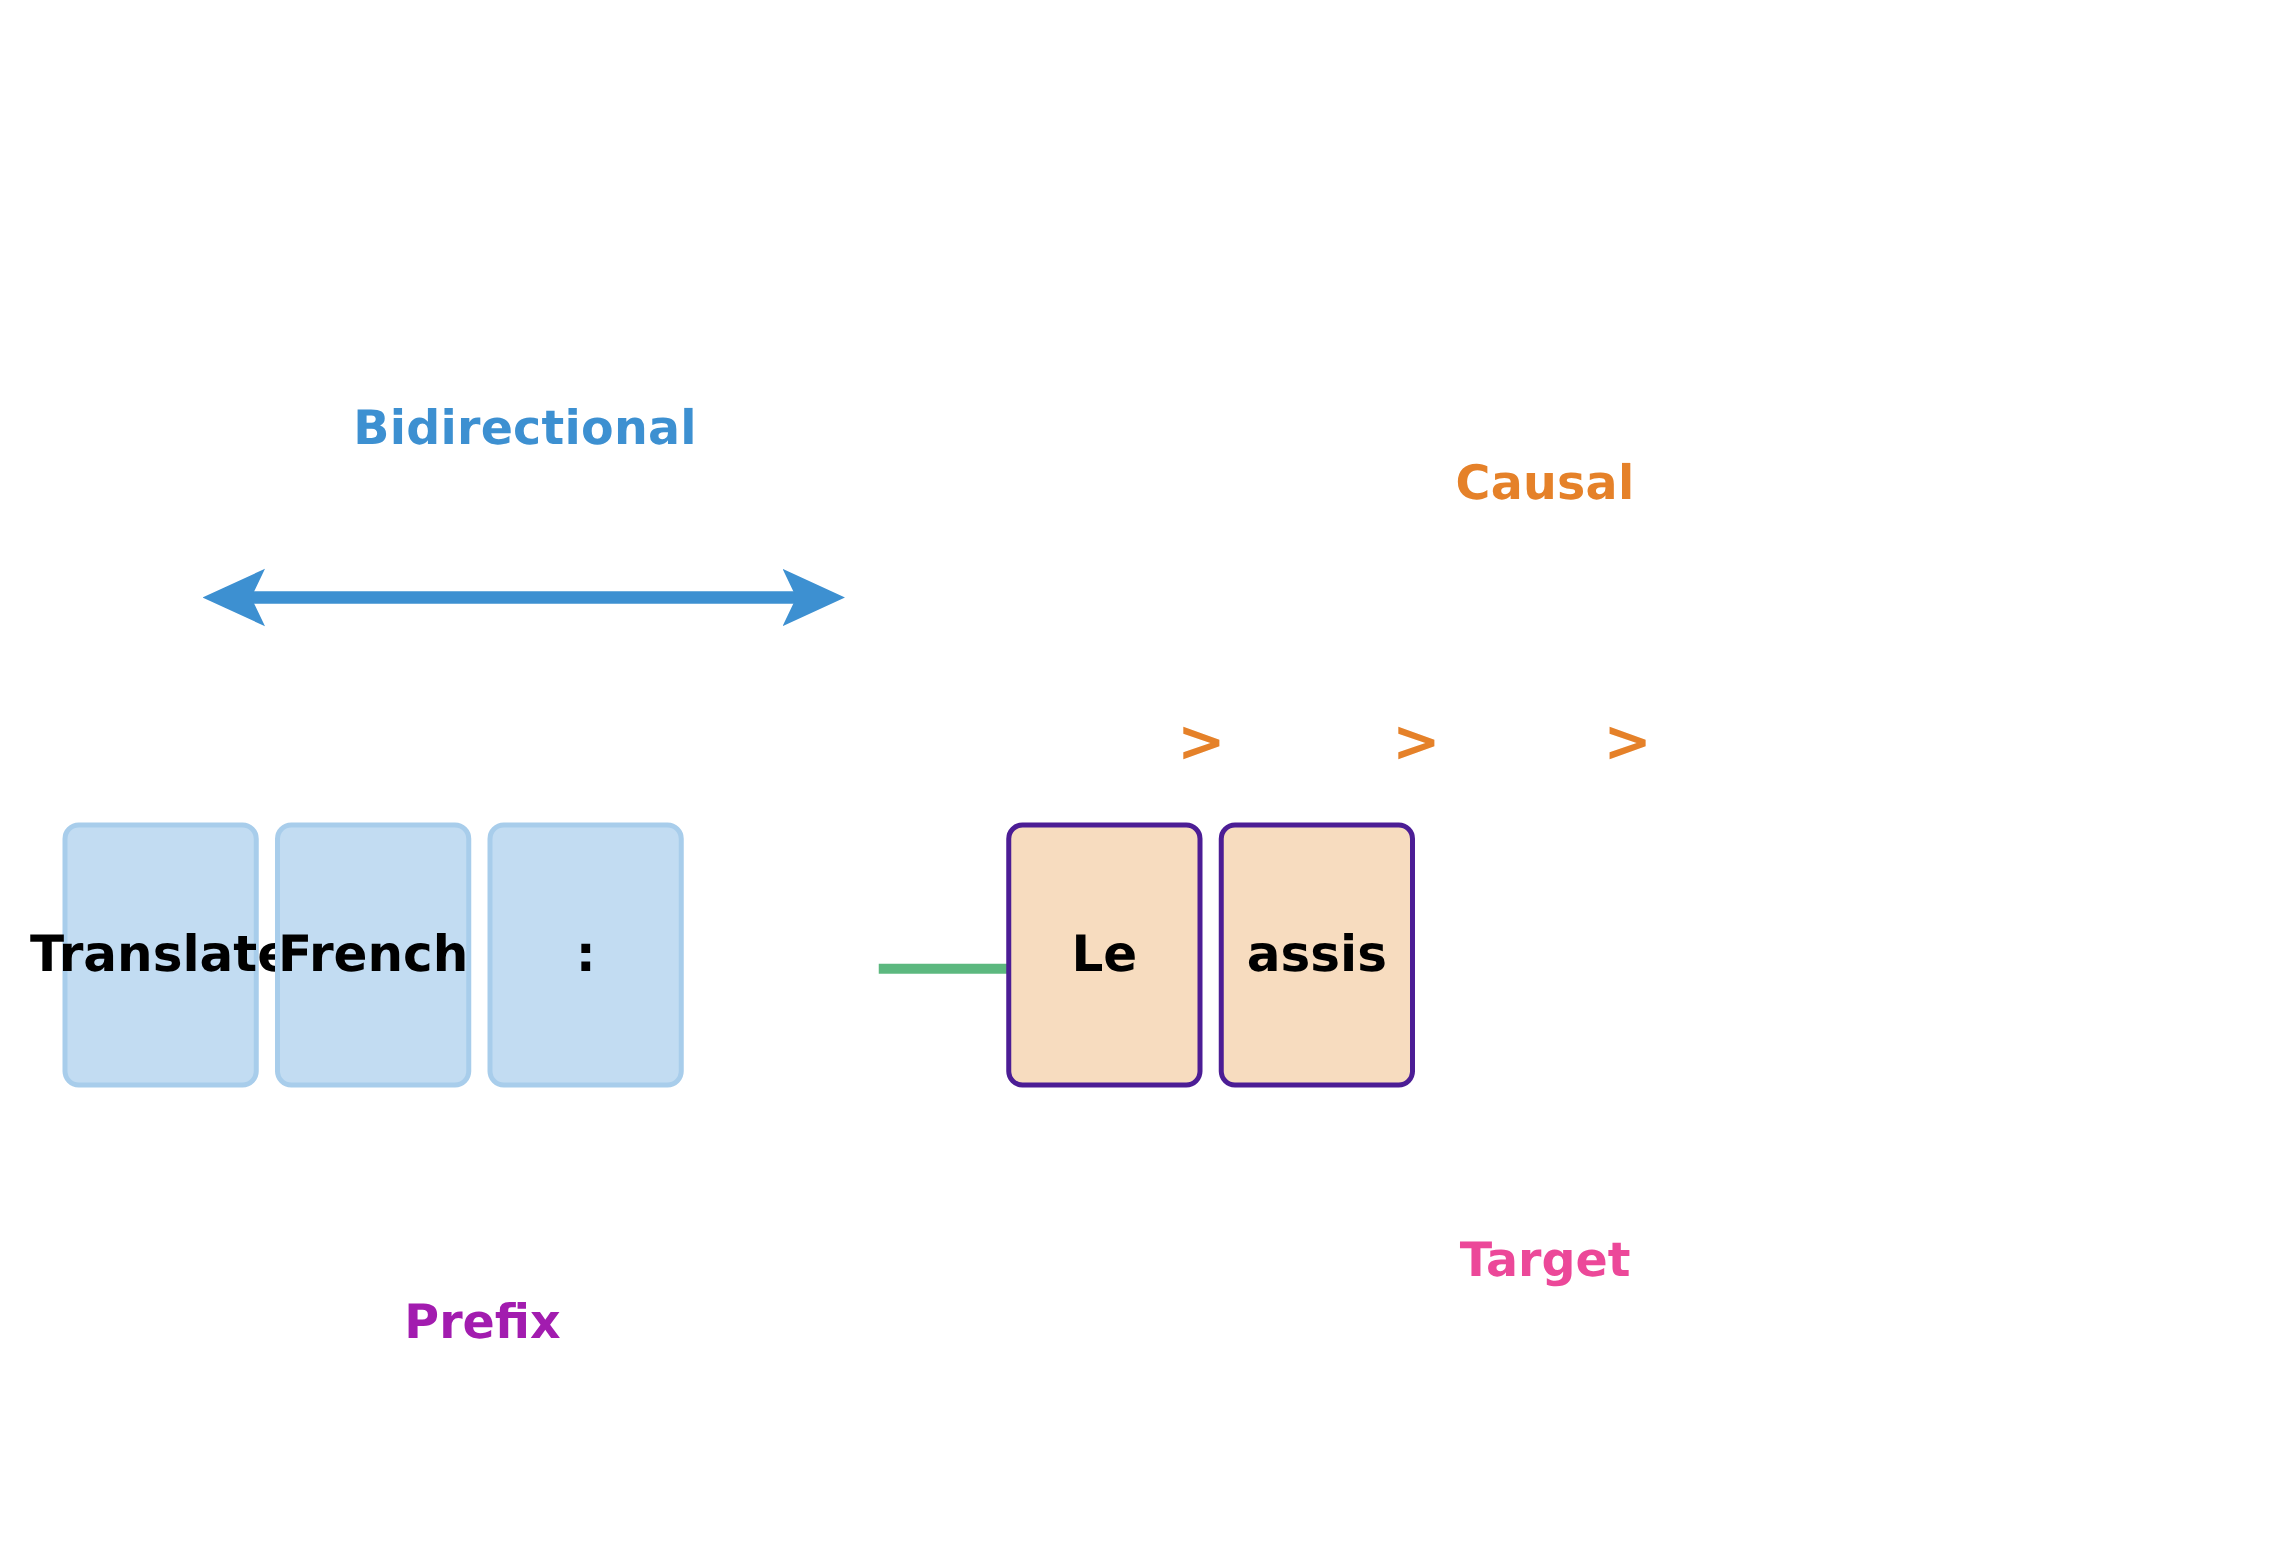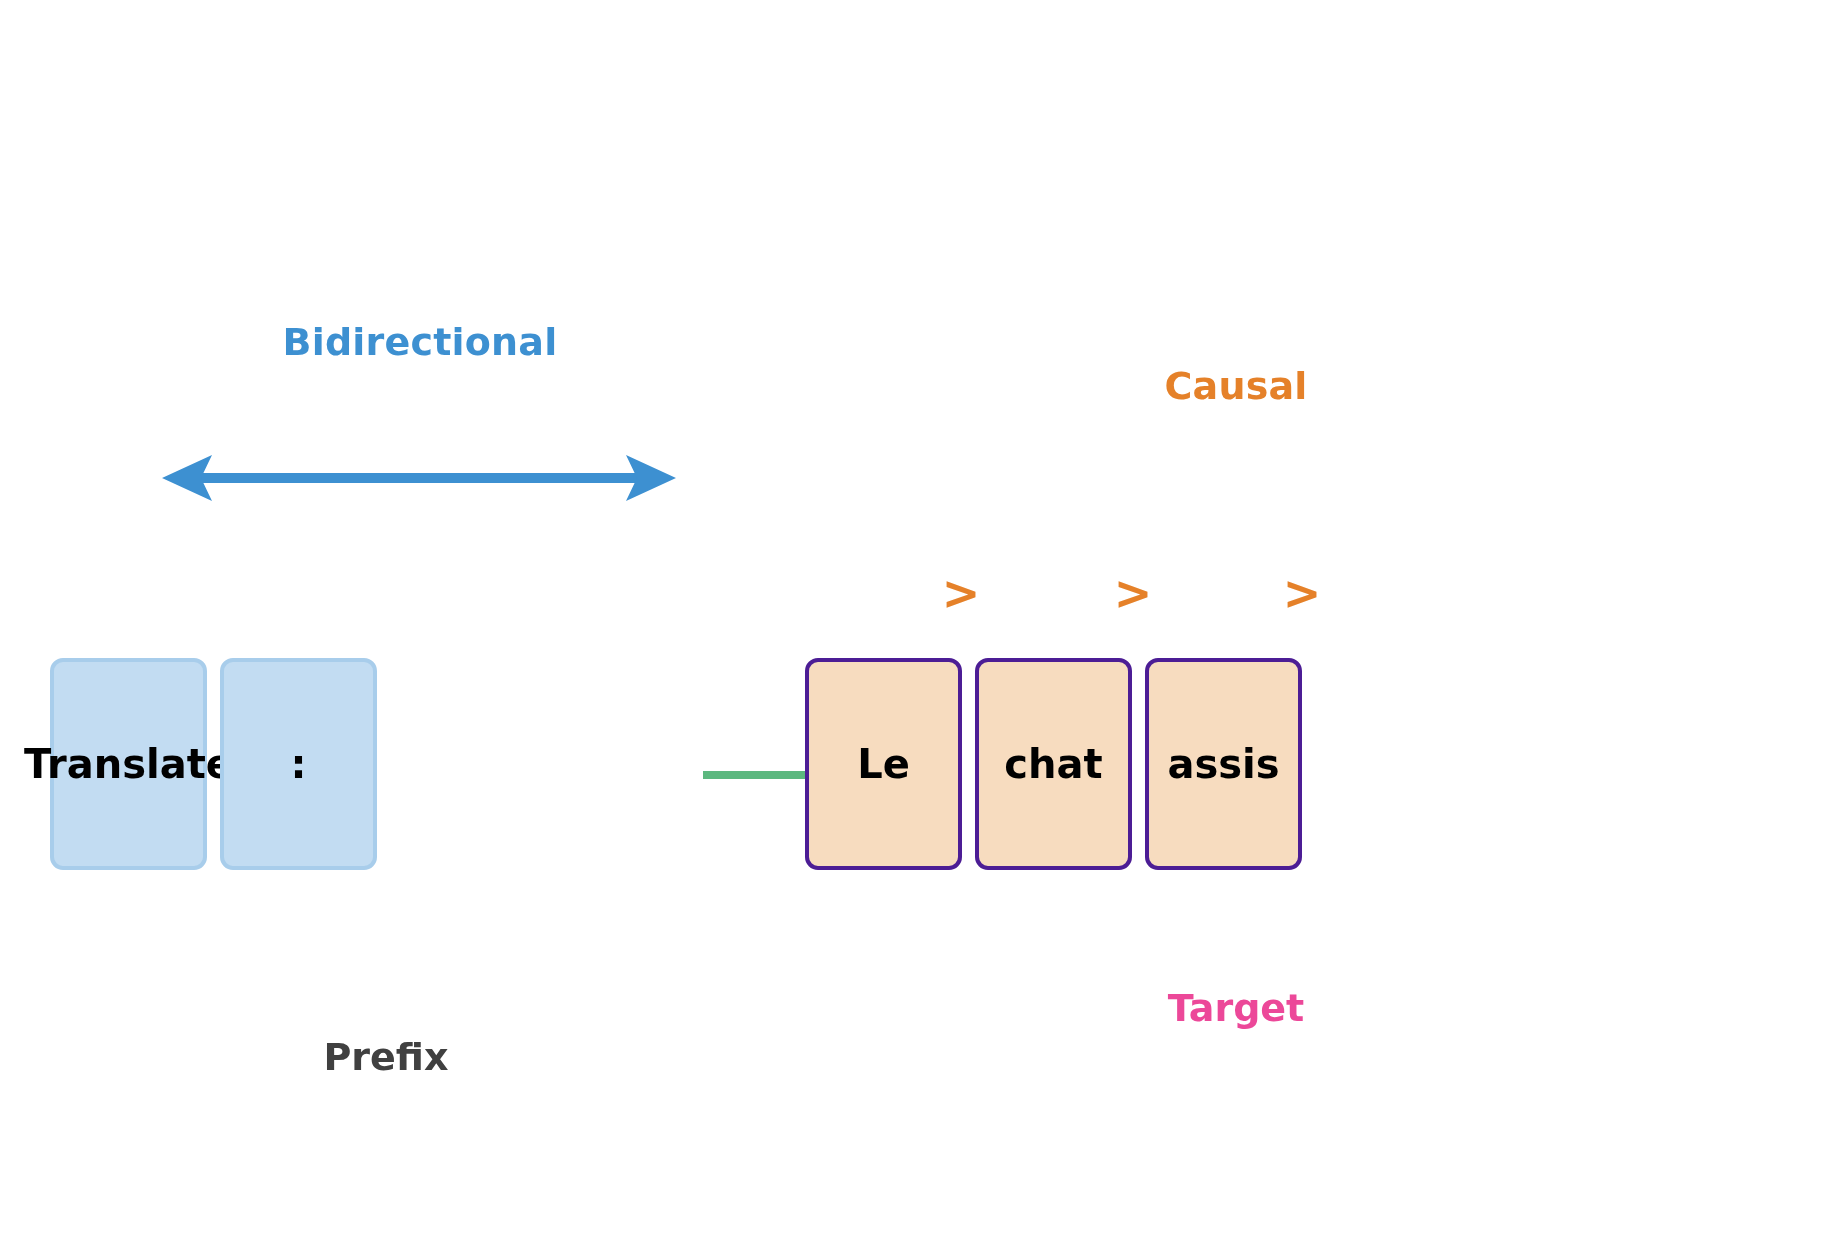--- a/index.html
+++ b/index.html
@@ -45,21 +45,21 @@
   .bottom-label {
     position: absolute;
     font-size: 38px;
     font-weight: bold;
     white-space: nowrap;
     transform: translateX(-50%);
   }
   #label-prefix {
     left: 386px;
     top: 1035px;
-    color: #404040;
+    color: #a21caf;
   }
   #label-target {
     left: 1236px;
     top: 986px;
     color: #ec4899;
   }
 
   
   .token-row {
     position: absolute;
@@ -151,30 +151,30 @@
 
   <div class="causal-chevron" id="chevron-1">&gt;</div>
   <div class="causal-chevron" id="chevron-2">&gt;</div>
   <div class="causal-chevron" id="chevron-3">&gt;</div>
 
   <div class="token-row" id="prefix-row">
     <div class="token-box blue">
       <span class="token-label">Translate</span>
     </div>
     <div class="token-box blue">
+      <span class="token-label">French</span>
+    </div>
+    <div class="token-box blue">
       <span class="token-label">:</span>
     </div>
   </div>
 
   <div class="token-row" id="target-row">
     <div class="token-box orange">
       <span class="token-label">Le</span>
-    </div>
-    <div class="token-box orange">
-      <span class="token-label">chat</span>
     </div>
     <div class="token-box orange">
       <span class="token-label">assis</span>
     </div>
   </div>
 
   <div class="bottom-label" id="label-prefix">Prefix</div>
   <div class="bottom-label" id="label-target">Target</div>
 
 </div>

